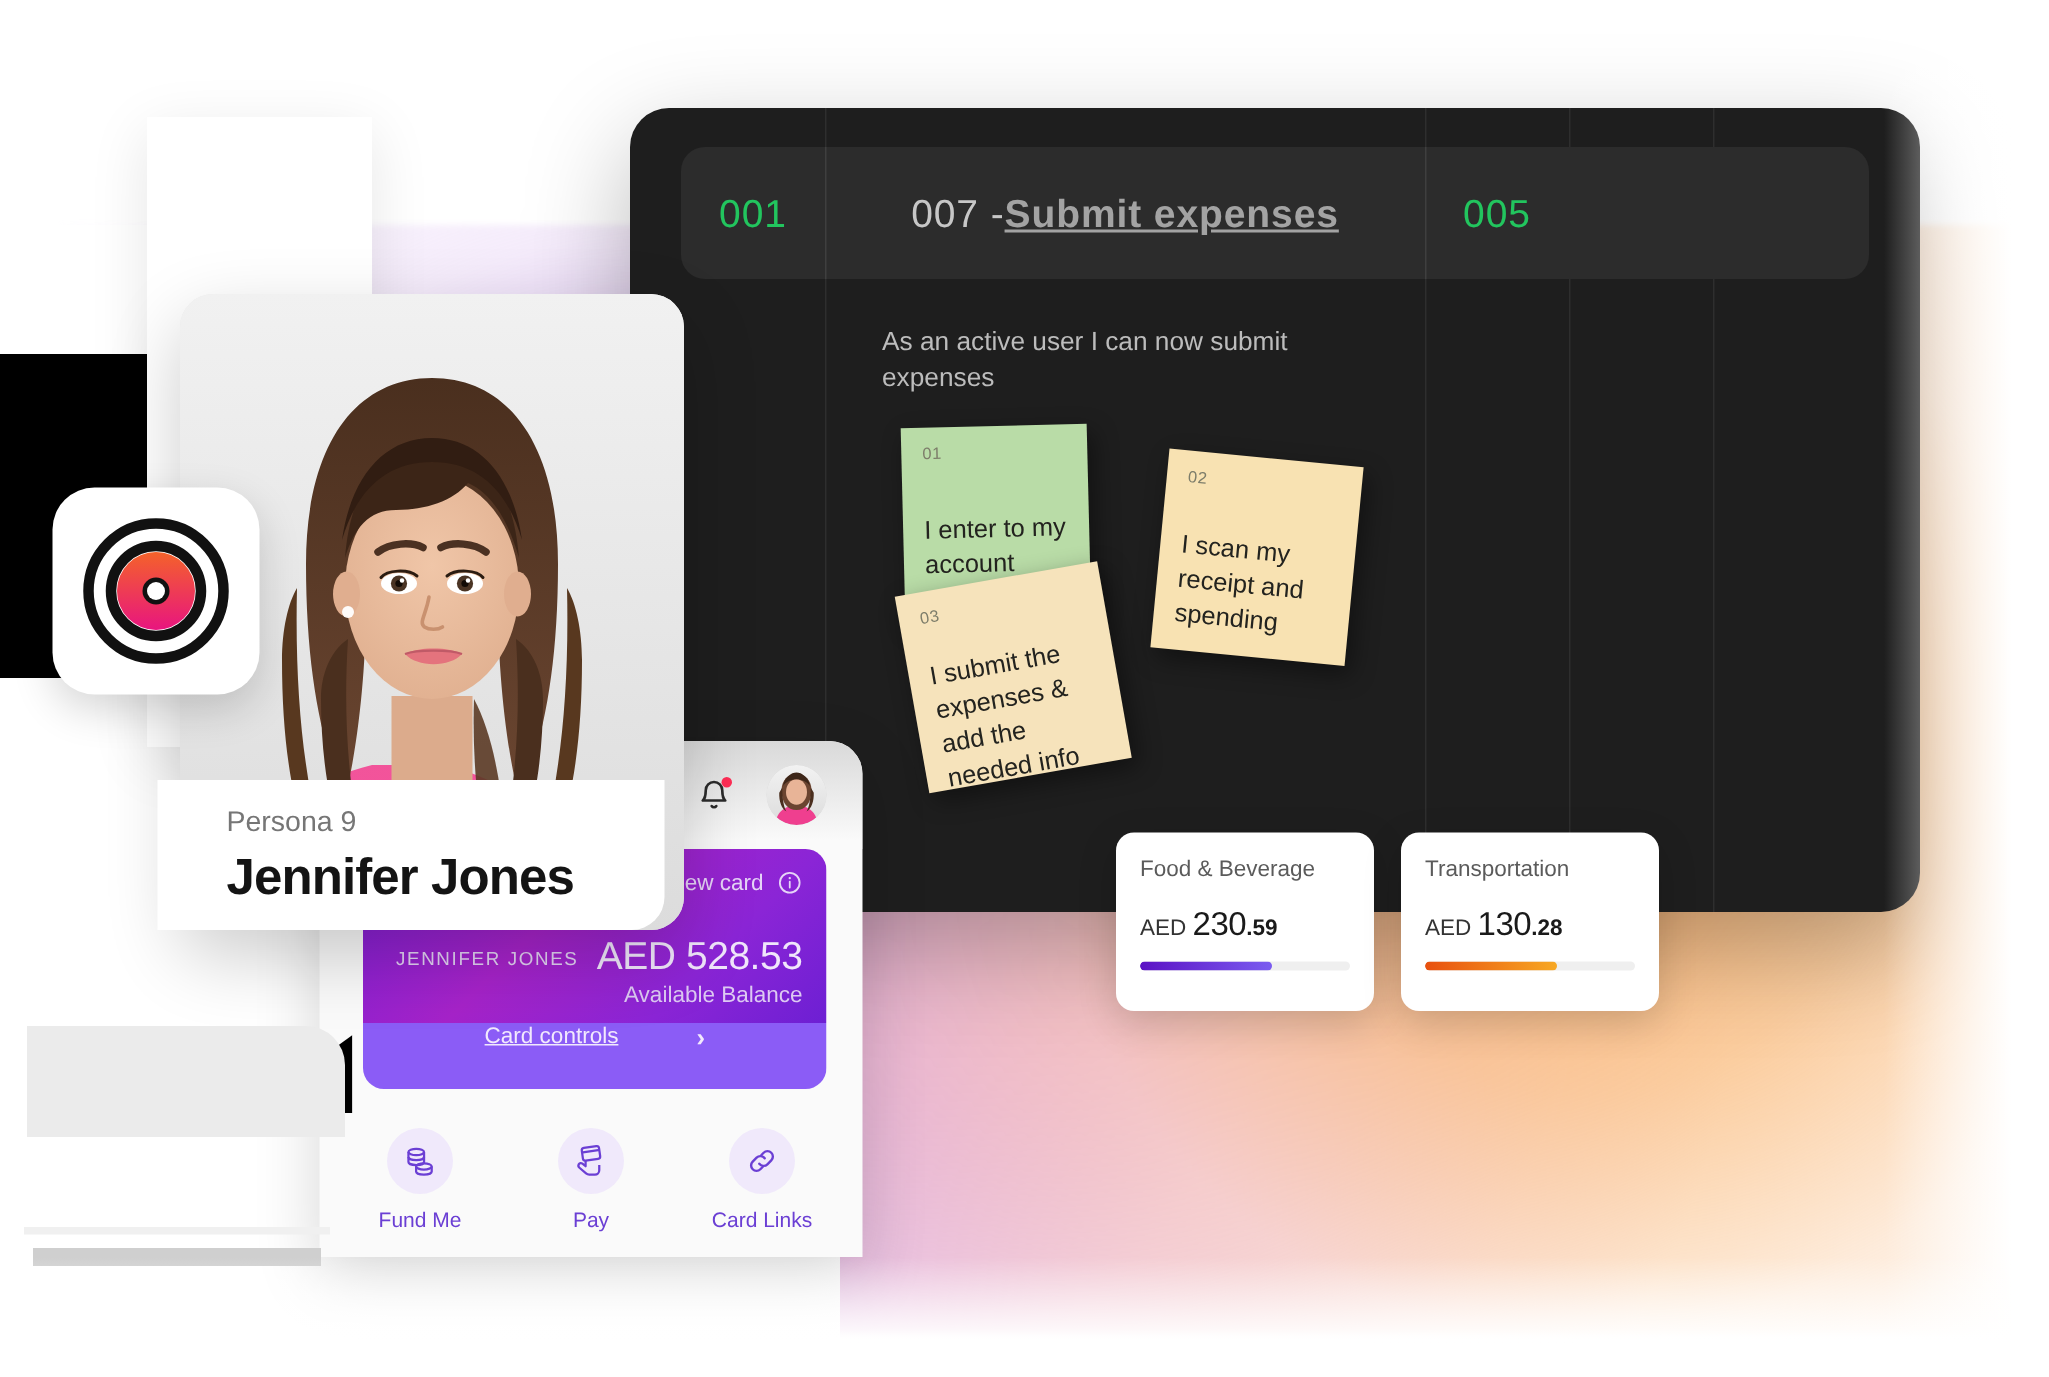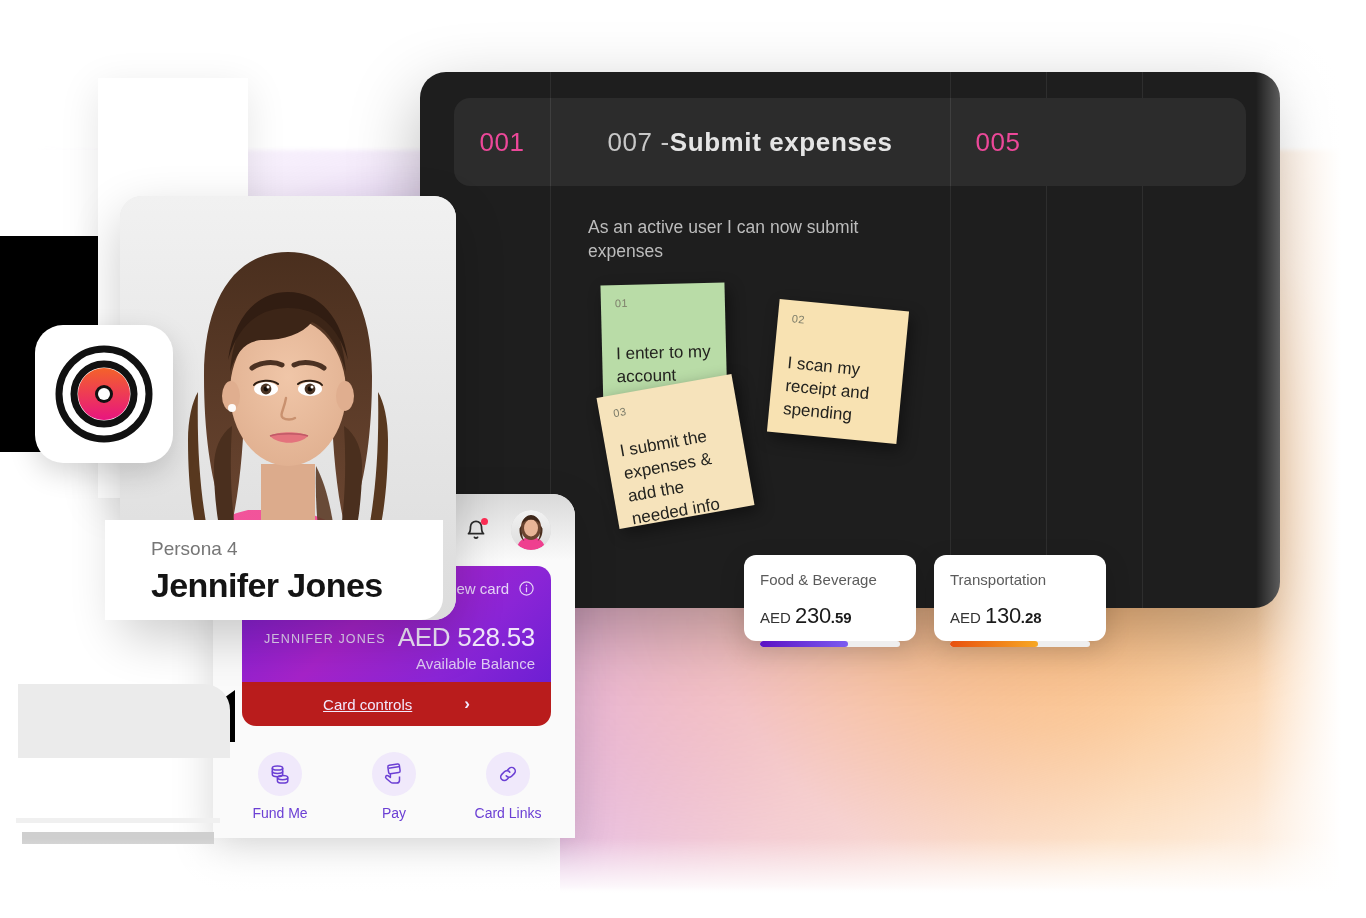--- a/index.html
+++ b/index.html
@@ -85,31 +85,31 @@
     position:absolute; top:0; bottom:0; width:1px;
     background:rgba(255,255,255,0.075);
   }
   .tabbar {
     position:absolute; left:34px; top:26px; right:34px; height:88px;
     background:#2c2c2c; border-radius:16px;
     display:flex; align-items:center;
   }
   .tab {
     height:100%; display:flex; align-items:center; justify-content:center;
-    color:#ec4899; font-size:26px; letter-spacing:0.6px;
+    color:#22c55e; font-size:26px; letter-spacing:0.6px;
     position:relative; cursor:pointer;
     white-space:nowrap;
   }
   .tab + .tab::before {
     content:""; position:absolute; left:0; top:0; bottom:0; width:1px;
     background:rgba(255,255,255,0.09);
   }
   .tab-001 { width:96px; }
   .tab-002 { width:400px; color:#c7c7c7; }
-  .tab-002 b { font-weight:bold; color:#e5e5e5; }
+  .tab-002 b { font-weight:bold; color:#a3a3a3;text-decoration:underline; }
   .tab-003, .tab-004, .tab-005 { width:96px; }
 
   .board-subtitle {
     position:absolute; left:168px; top:144px; width:320px;
     color:#bcbcbc; font-size:17.5px; line-height:1.35;
   }
 
   
   .note {
     position:absolute; padding:12px 14px;
@@ -132,21 +132,21 @@
   }
   .note-02 .note-text { margin-top:28px; }
   .note-03 {
     left:187px; top:313px; width:137px; height:133px;
     background:#f6e3bb; transform: rotate(-10deg);
   }
   .note-03 .note-text { margin-top:22px; }
 
   
   .expense-card {
-    position:absolute; width:172px; height:86px;
+    position:absolute; width:172px; height:119px;
     background:#fff; border-radius:12px;
     box-shadow: 0 8px 26px rgba(0,0,0,0.16);
     padding:16px 16px 0 16px;
   }
   .ec-food { left:744px; top:555px; }
   .ec-transport { left:934px; top:555px; }
   .ec-title { font-size:15px; color:#5b5b5b; }
   .ec-amount { margin-top:15px; font-size:15px; color:#1a1a1a; white-space:nowrap; }
   .ec-amount .cur { font-size:15px; color:#333; }
   .ec-amount .maj { font-size:22px; font-weight:normal; letter-spacing:-0.3px; }
@@ -202,22 +202,22 @@
   .pay-card {
     position:absolute; left:29px; top:72px; width:309px; height:160px;
     border-radius:14px; overflow:hidden;
   }
   .pay-card-top {
     position:absolute; left:0; top:0; width:100%; height:116px;
     background: linear-gradient(135deg, #7b1fd6 0%, #a623c9 40%, #8b25d6 72%, #6d1fd3 100%);
   }
   .pay-card-bottom {
     position:absolute; left:0; bottom:0; width:100%; height:44px;
-    background:#b91c1c;
-    display:flex; align-items:center; justify-content:center; gap:52px;
+    background:#8b5cf6;
+    display:flex; align-items:flex-start; justify-content:center; gap:52px;
   }
   .pc-overview {
     position:absolute; right:16px; top:14px;
     display:flex; align-items:center; gap:9px;
     color:#e6d4f7; font-size:15px;
   }
   .pc-name {
     position:absolute; left:22px; top:66px;
     color:#e2d2f2; font-size:12.5px; letter-spacing:1.1px;
   }
@@ -466,21 +466,21 @@
       <path d="M150 240c8-5 30-5 38 0-8 9-30 9-38 0z" fill="#e4737d"></path>
       <path d="M150 240c8-3 30-3 38 0" stroke="#c05a67" stroke-width="1.6" fill="none"></path>
 
       <path d="M112 230c-4 62 2 118 16 166-22-18-34-70-34-126 0-16 6-32 18-40z" fill="#4a2f1e"></path>
       <path d="M224 230c4 62-2 118-16 166 22-18 34-70 34-126 0-16-6-32-18-40z" fill="#4a2f1e"></path>
       <path d="M196 270c16 30 24 84 22 154-14-36-24-94-22-154z" fill="#5b3a25" opacity="0.9"></path>
     </svg>
   </div>
 
   <div class="persona-label">
-    <div class="persona-kicker">Persona 4</div>
+    <div class="persona-kicker">Persona 9</div>
     <div class="persona-name">Jennifer Jones</div>
   </div>
 
   <div class="logo-tile">
     <svg width="104" height="104" viewBox="0 0 104 104">
       <defs>
         <linearGradient id="bulls" x1="0" y1="0" x2="0" y2="1">
           <stop offset="0%" stop-color="#f4622a"></stop>
           <stop offset="100%" stop-color="#e8157f"></stop>
         </linearGradient>

